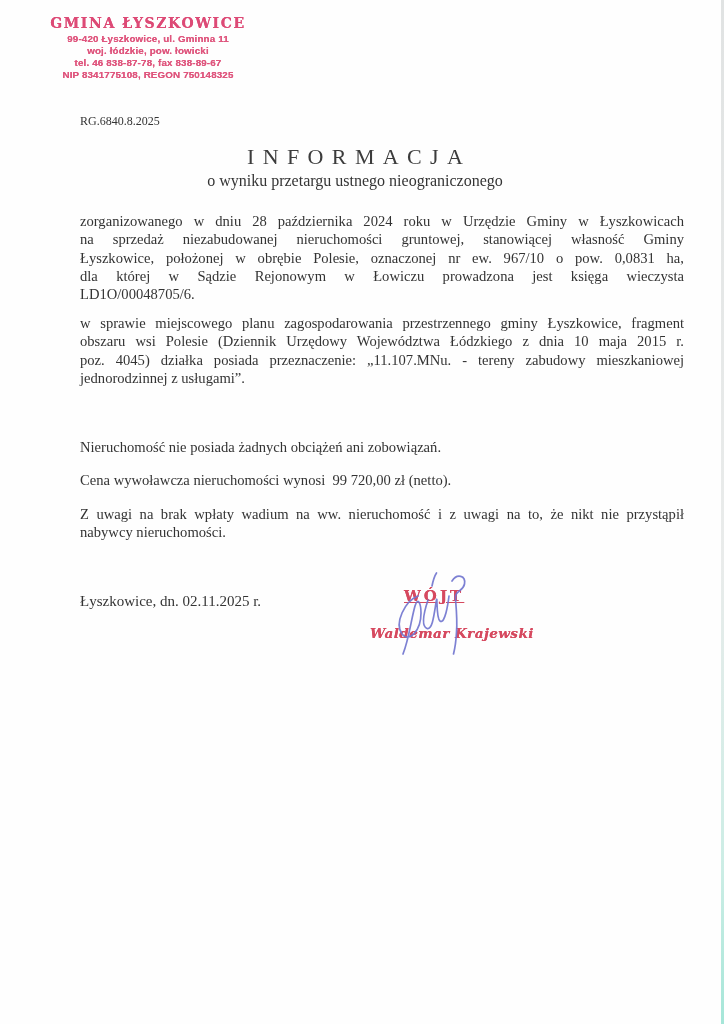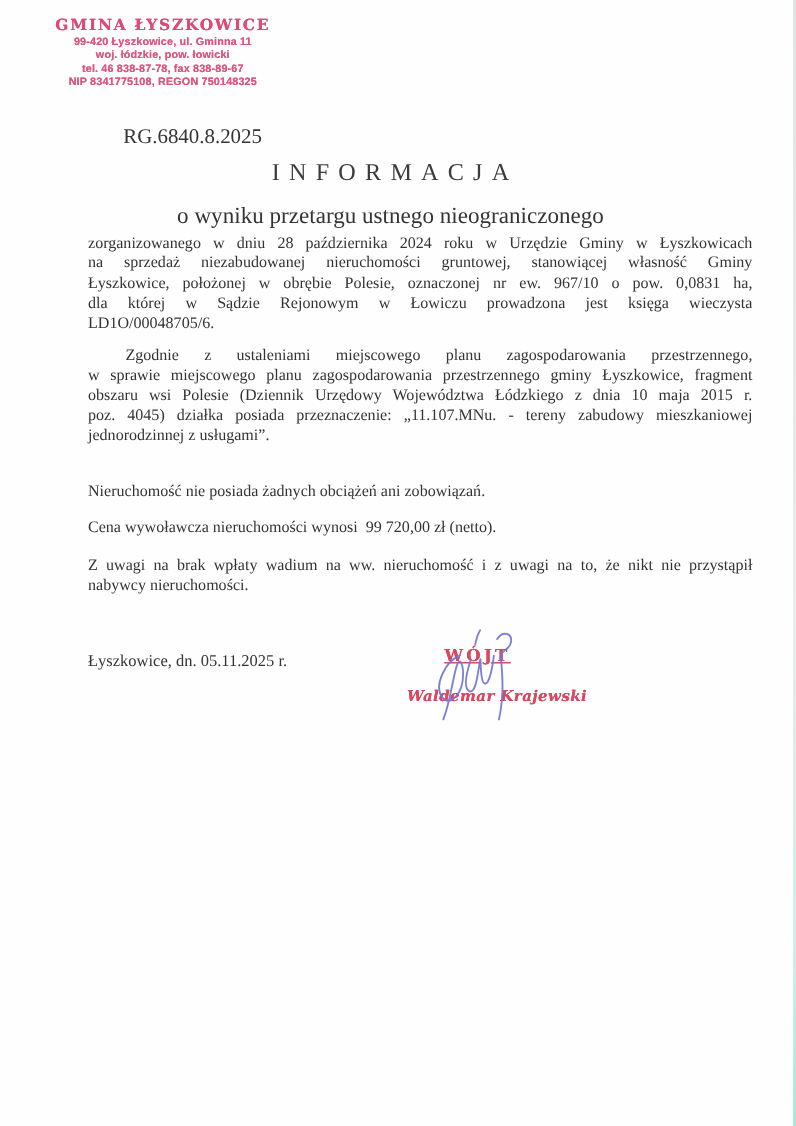--- a/index.html
+++ b/index.html
@@ -31,24 +31,24 @@
     font-weight:bold; font-size:14px; letter-spacing:1.6px;
     color:var(--stamp-pink-dark,#dd4a76);
     margin-bottom:2px; white-space:nowrap;
   }
   .stamp-line {
     font-family:"Liberation Sans", sans-serif;
     font-weight:bold; font-size:9.8px; line-height:12px;
     letter-spacing:.15px; white-space:nowrap;
   }
   
-  .reference { position:absolute; left:80px; top:114px; font-size:19px;margin-left:32px; }
+  .reference { position:absolute; left:80px; top:114px; font-size:12px; }
   .title-block { position:absolute; left:80px; top:144px; width:550px; text-align:center; }
   .doc-title { font-size:22px; letter-spacing:.38em; text-indent:.38em; color:#3c3c3c; }
-  .doc-subtitle { font-size:21px; margin-top:14px; }
+  .doc-subtitle { font-size:16px; margin-top:2px; }
   
   .para {
     position:absolute; left:80px; width:604px;
     font-size:14.6px; line-height:18.3px; color:#333;
   }
   .line { text-align:justify; text-align-last:justify; }
   .line.last { text-align:justify; text-align-last:left; }
   .line.indent { padding-left:34px; }
   .line.plain { text-align:right; text-align-last:left; white-space:pre-wrap; }
   
@@ -100,41 +100,40 @@
 
   <div class="para" style="top:212px">
     <div class="line">zorganizowanego w dniu 28 października 2024 roku w Urzędzie Gminy w Łyszkowicach</div>
     <div class="line">na sprzedaż niezabudowanej nieruchomości gruntowej, stanowiącej własność Gminy</div>
     <div class="line">Łyszkowice, położonej w obrębie Polesie, oznaczonej nr ew. 967/10 o pow. 0,0831 ha,</div>
     <div class="line">dla której w Sądzie Rejonowym w Łowiczu prowadzona jest księga wieczysta</div>
     <div class="line last">LD1O/00048705/6.</div>
   </div>
 
   <div class="para" style="top:314px">
-    <div class="line indent">Zgodnie z ustaleniami miejscowego planu zagospodarowania przestrzennego,</div>
     <div class="line">w sprawie miejscowego planu zagospodarowania przestrzennego gminy Łyszkowice, fragment</div>
     <div class="line">obszaru wsi Polesie (Dziennik Urzędowy Województwa Łódzkiego z dnia 10 maja 2015 r.</div>
     <div class="line">poz. 4045) działka posiada przeznaczenie: „11.107.MNu. - tereny zabudowy mieszkaniowej</div>
     <div class="line last">jednorodzinnej z usługami”.</div>
   </div>
 
   <div class="para" style="top:438px">
     <div class="line plain">Nieruchomość nie posiada żadnych obciążeń ani zobowiązań.</div>
   </div>
 
   <div class="para" style="top:471px">
     <div class="line plain">Cena wywoławcza nieruchomości wynosi  99 720,00 zł (netto).</div>
   </div>
 
   <div class="para" style="top:505px">
     <div class="line">Z uwagi na brak wpłaty wadium na ww. nieruchomość i z uwagi na to, że nikt nie przystąpił</div>
     <div class="line last">nabywcy nieruchomości.</div>
   </div>
 
-  <div class="footer-date">Łyszkowice, dn. 05.11.2025 r.</div>
+  <div class="footer-date">Łyszkowice, dn. 02.11.2025 r.</div>
   <div class="signer-title">WÓJT</div>
   <div class="signer-name">Waldemar Krajewski</div>
 
   <svg class="signature-svg" viewBox="0 0 100 88" aria-hidden="true">
     <path d="M 44 16 C 45 11, 46.5 6, 48.5 3"></path>
     <path d="M 30 26 C 17 31, 6 53, 14 64 C 21 73, 33 61, 33 43 C 33 34, 30 26, 27 36 C 23 50, 21 69, 15 84"></path>
     <path d="M 40 30 C 36 42, 33 56, 39 58.5 C 45 60.5, 46.5 40, 48.5 30 C 49.5 25, 48 48, 52 51 C 57 54.5, 60 34, 61 26"></path>
     <path d="M 64 11 C 69 3, 78 5.5, 76.5 14 C 75 22, 66.5 20, 67.5 29 C 68.5 41, 69.5 52, 68.5 62 C 68 72, 67 78, 65.5 84"></path>
   </svg>
 

